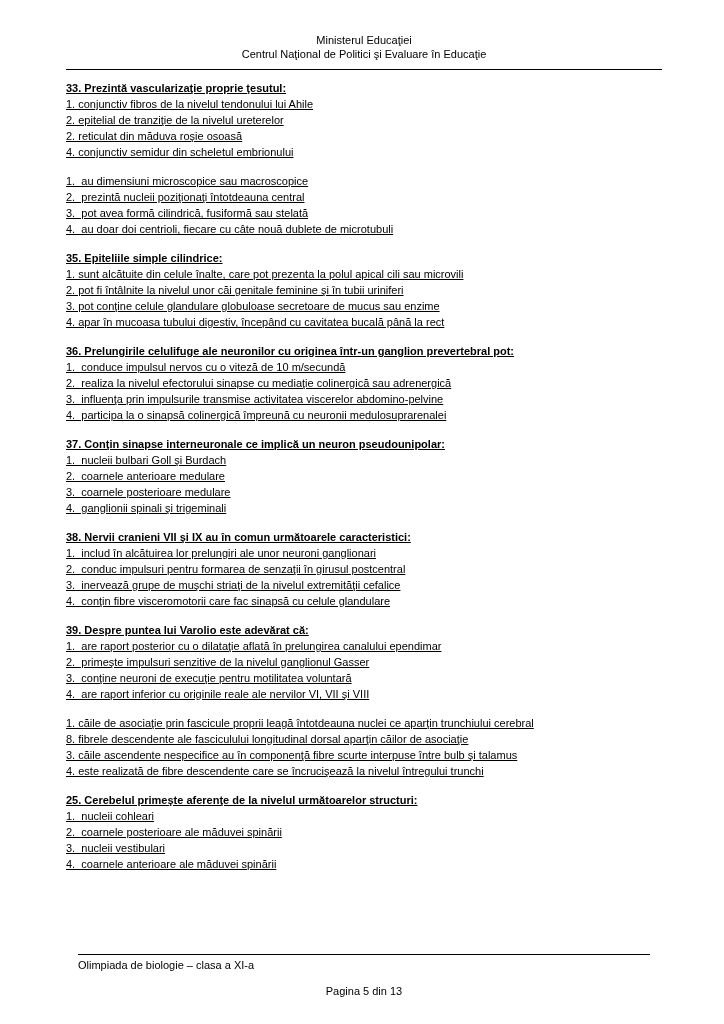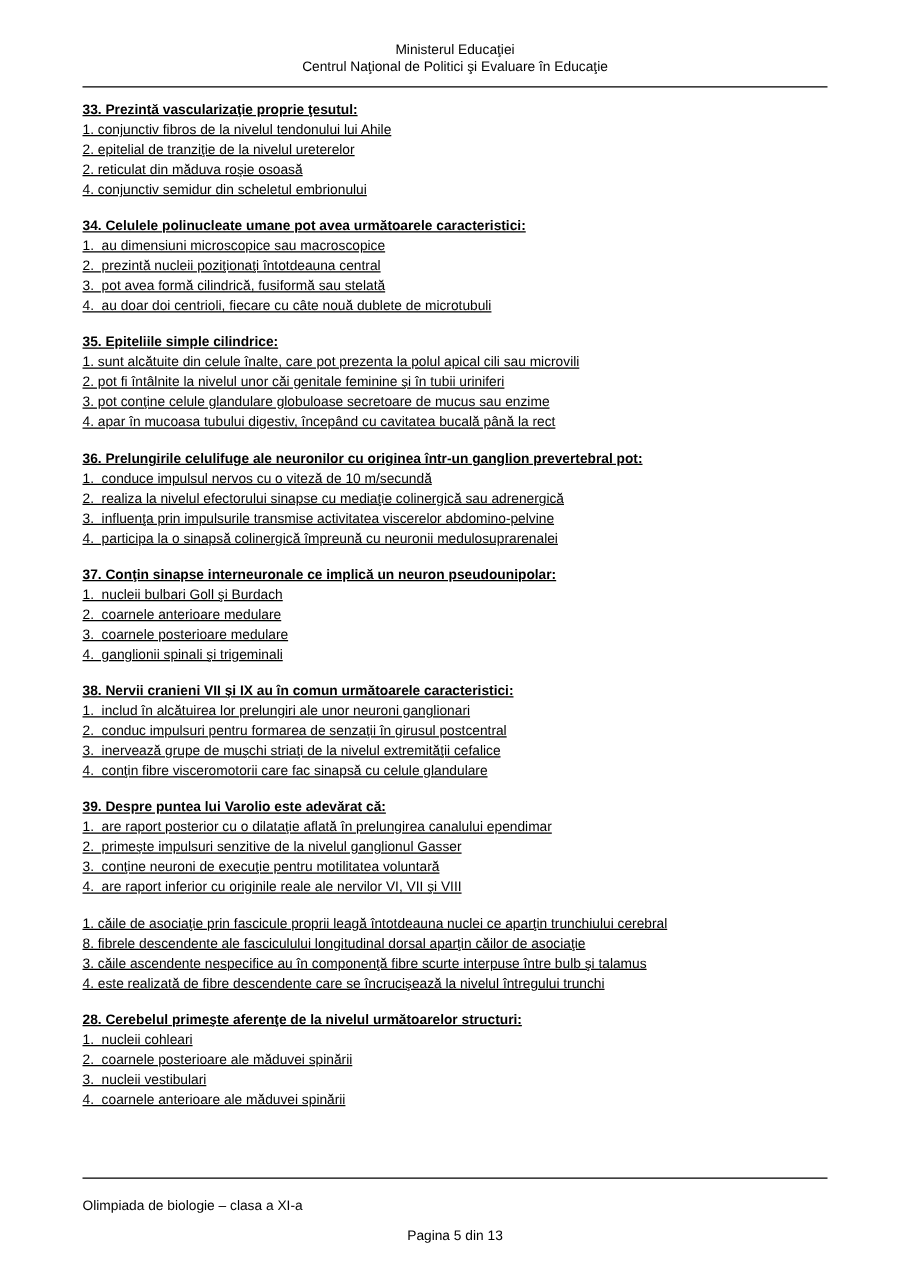--- a/index.html
+++ b/index.html
@@ -50,23 +50,23 @@
     line-height: 16px;
     white-space: pre-wrap;
   }
   .doc-footer {
     position: absolute;
     left: 66px;
     right: 62px;
     top: 942px;
   }
   .footer-left {
-    margin: 0;
+    margin: 12px;
     border-top: 1px solid #000;
-    padding-top: 15px;
+    padding-top: 3px;
     line-height: 14px;
     text-align: left;
   }
   .footer-page {
     margin: 10px 0 0 0;
     line-height: 14px;
     text-align: center;
   }
 </style>
 </head>
@@ -81,21 +81,20 @@
 
   <main class="doc-body">
       <div class="question">
         <p class="q-title">33. Prezintă vascularizaţie proprie ţesutul:</p>
         <p class="q-option">1. conjunctiv fibros de la nivelul tendonului lui Ahile</p>
         <p class="q-option">2. epitelial de tranziţie de la nivelul ureterelor</p>
         <p class="q-option">2. reticulat din măduva roşie osoasă</p>
         <p class="q-option">4. conjunctiv semidur din scheletul embrionului</p>
       </div>
       <div class="question">
-        <p class="q-title">34. Celulele polinucleate umane pot avea următoarele caracteristici:</p>
         <p class="q-option">1.  au dimensiuni microscopice sau macroscopice</p>
         <p class="q-option">2.  prezintă nucleii poziţionaţi întotdeauna central</p>
         <p class="q-option">3.  pot avea formă cilindrică, fusiformă sau stelată</p>
         <p class="q-option">4.  au doar doi centrioli, fiecare cu câte nouă dublete de microtubuli</p>
       </div>
       <div class="question">
         <p class="q-title">35. Epiteliile simple cilindrice:</p>
         <p class="q-option">1. sunt alcătuite din celule înalte, care pot prezenta la polul apical cili sau microvili</p>
         <p class="q-option">2. pot fi întâlnite la nivelul unor căi genitale feminine şi în tubii uriniferi</p>
         <p class="q-option">3. pot conţine celule glandulare globuloase secretoare de mucus sau enzime</p>
@@ -129,21 +128,21 @@
         <p class="q-option">3.  conţine neuroni de execuţie pentru motilitatea voluntară</p>
         <p class="q-option">4.  are raport inferior cu originile reale ale nervilor VI, VII şi VIII</p>
       </div>
       <div class="question">
         <p class="q-option">1. căile de asociaţie prin fascicule proprii leagă întotdeauna nuclei ce aparţin trunchiului cerebral</p>
         <p class="q-option">8. fibrele descendente ale fasciculului longitudinal dorsal aparţin căilor de asociaţie</p>
         <p class="q-option">3. căile ascendente nespecifice au în componenţă fibre scurte interpuse între bulb şi talamus</p>
         <p class="q-option">4. este realizată de fibre descendente care se încrucişează la nivelul întregului trunchi</p>
       </div>
       <div class="question">
-        <p class="q-title">28. Cerebelul primeşte aferenţe de la nivelul următoarelor structuri:</p>
+        <p class="q-title">25. Cerebelul primeşte aferenţe de la nivelul următoarelor structuri:</p>
         <p class="q-option">1.  nucleii cohleari</p>
         <p class="q-option">2.  coarnele posterioare ale măduvei spinării</p>
         <p class="q-option">3.  nucleii vestibulari</p>
         <p class="q-option">4.  coarnele anterioare ale măduvei spinării</p>
       </div>
     </main>
 
   <footer class="doc-footer">
     <p class="footer-left">Olimpiada de biologie – clasa a XI-a</p>
     <p class="footer-page">Pagina 5 din 13</p>

